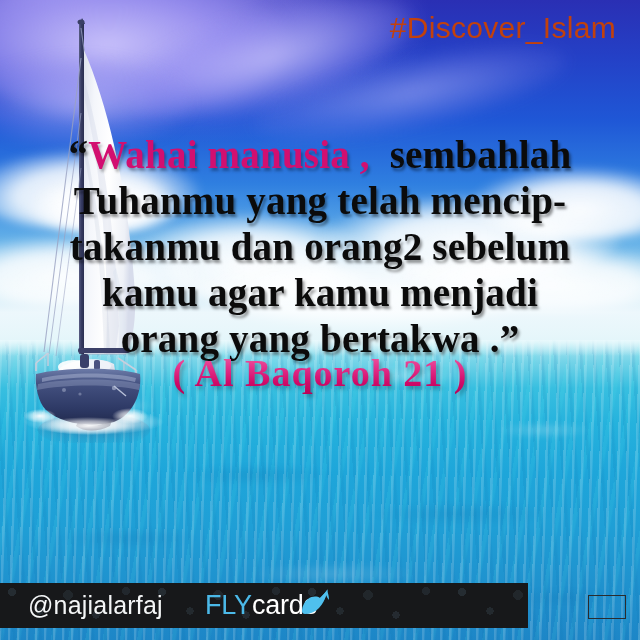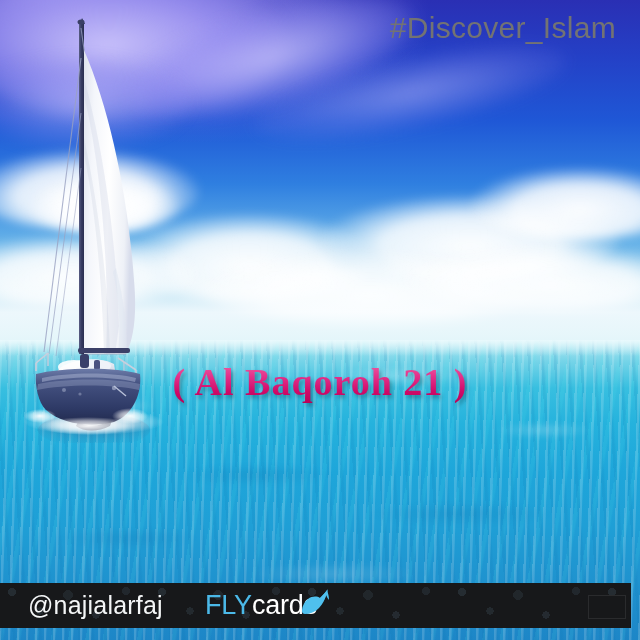--- a/index.html
+++ b/index.html
@@ -136,21 +136,21 @@
     letter-spacing: 0.2px;
     text-shadow: 2px 3px 3px rgba(0,0,0,0.42);
   }
   .qline { display: block; white-space: nowrap; }
   .pink {
     color: #d20f70;
     text-shadow: 2px 3px 3px rgba(0,0,0,0.30);
   }
   .cite {
     position: absolute;
-    left: 0; top: 360px;
+    left: 0; top: 351px;
     width: 640px;
     text-align: center;
     font-family: "Liberation Serif", "DejaVu Serif", serif;
     font-weight: bold;
     font-size: 38px;
     line-height: 44px;
     letter-spacing: 1px;
     color: #d61374;
     background: linear-gradient(180deg, #f06aa8 0%, #e3308a 38%, #cf0a68 72%, #b80257 100%);
     -webkit-background-clip: text;
@@ -159,29 +159,29 @@
     filter: drop-shadow(2px 3px 2px rgba(0,0,0,0.30));
   }
 
   
   .hashtag {
     position: absolute;
     right: 24px; top: 11px;
     font-family: "Liberation Sans", sans-serif;
     font-size: 30px;
     font-weight: 400;
-    color: #737373;
+    color: #c2410c;
     letter-spacing: 0.3px;
   }
 
   
   .footer {
     position: absolute;
     left: 0; top: 583px;
-    width: 631px; height: 45px;
+    width: 528px; height: 45px;
     background-color: #17181a;
     background-image:
       radial-gradient(circle 7px at 12px 9px, rgba(70,90,105,0.30) 0 60%, rgba(0,0,0,0) 61%),
       radial-gradient(circle 6px at 40px 28px, rgba(70,90,105,0.26) 0 60%, rgba(0,0,0,0) 61%),
       radial-gradient(circle 8px at 68px 12px, rgba(70,90,105,0.22) 0 60%, rgba(0,0,0,0) 61%),
       radial-gradient(circle 6px at 96px 32px, rgba(70,90,105,0.28) 0 60%, rgba(0,0,0,0) 61%),
       radial-gradient(circle 7px at 126px 8px, rgba(70,90,105,0.24) 0 60%, rgba(0,0,0,0) 61%);
     background-size: 150px 45px, 150px 45px, 150px 45px, 150px 45px, 150px 45px;
     background-repeat: repeat-x;
     display: flex;
@@ -343,20 +343,27 @@
       <path d="M96 368 L 108 378" stroke="#b8c0d8" stroke-width="1.4"></path>
 
       <ellipse cx="22" cy="398" rx="16" ry="7" fill="url(#foamg)"></ellipse>
       <ellipse cx="112" cy="398" rx="18" ry="8" fill="url(#foamg)"></ellipse>
       <ellipse cx="70" cy="408" rx="48" ry="9" fill="url(#foamg)"></ellipse>
     </svg>
   </div>
 
   <div class="hashtag">#Discover_Islam</div>
 
+  <div class="quote">
+    <span class="qline"><span>“</span><span class="pink">Wahai manusia ,</span>&nbsp; <span>sembahlah</span></span>
+    <span class="qline">Tuhanmu yang telah mencip-</span>
+    <span class="qline">takanmu dan orang2 sebelum</span>
+    <span class="qline">kamu agar kamu menjadi</span>
+    <span class="qline">orang yang bertakwa .”</span>
+  </div>
 
   <div class="cite">( Al Baqoroh 21 )</div>
 
   <div class="footer">
     <span class="handle">@najialarfaj</span>
 
     <span class="brand"><span class="fly">FLY</span><span class="cards">cards</span></span>
 
     <span class="birdwrap">
       <svg width="40" height="34" viewBox="0 0 40 34" xmlns="http://www.w3.org/2000/svg">

